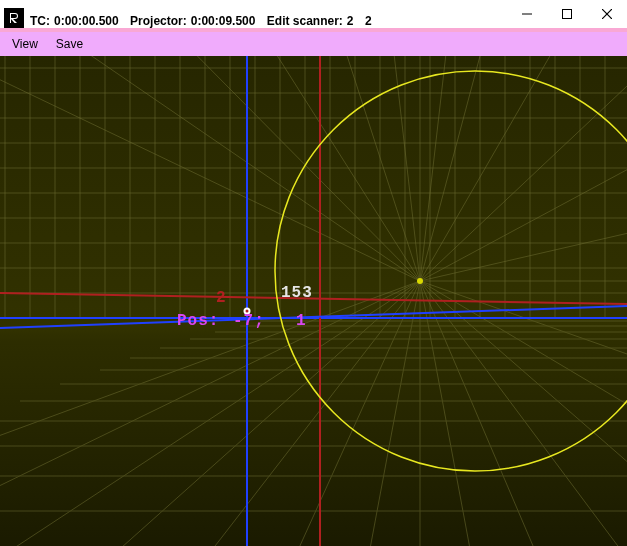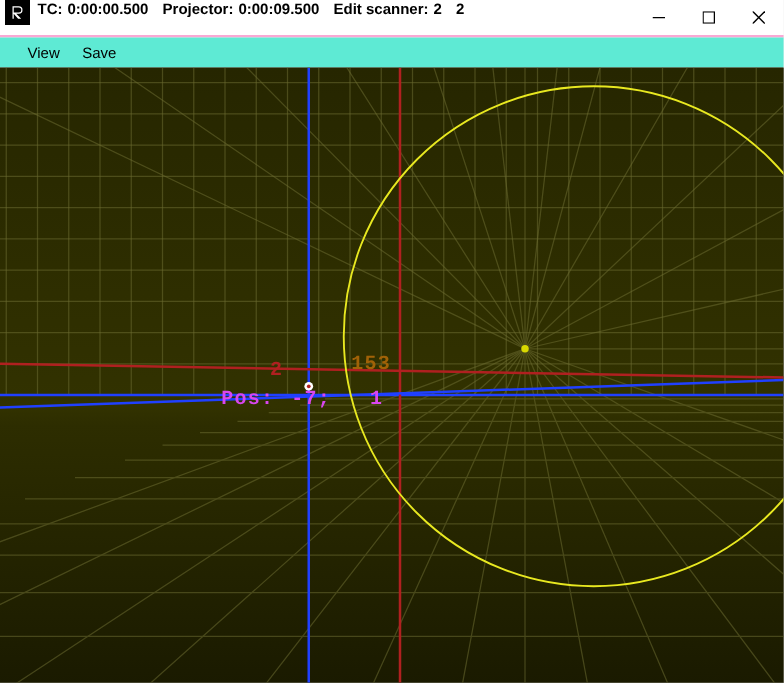--- a/index.html
+++ b/index.html
@@ -1,30 +1,30 @@
 <!DOCTYPE html>
 <html><head>
 <meta charset="utf-8">
 <style>
   html,body{margin:0;padding:0;width:627px;height:546px;font-family:"Segoe UI",Tahoma,sans-serif;font-size:12px;background:#fff;overflow:hidden}
-  .titlebar{height:28px;background:#fff;display:flex;align-items:flex-start;border-bottom:2px solid #f9a8d4}
+  .titlebar{height:28px;background:#fff;display:flex;align-items:flex-end;border-bottom:4px solid #f9a8d4}
   .app-icon{width:20px;height:20px;margin:0 6px 0 4px;background:#000;display:flex;align-items:center;justify-content:center}
   .app-icon svg{display:block}
   .title-texts{font-weight:600;display:flex;gap:4px;white-space:nowrap;flex:1}
   .title-texts span{display:inline-block}
   .win-controls{display:flex;height:28px}
   .win-btn{width:40px;display:flex;align-items:center;justify-content:center;font-family:inherit;font-size:13px}
   .win-btn svg{display:block}
-  .menubar{height:24px;background:#5eead4;display:flex;align-items:center;padding:0 14px;gap:2px}
+  .menubar{height:24px;background:#f0abfc;display:flex;align-items:center;padding:0 4px;gap:2px}
   .menu-item{padding:3px 8px;font-size:12px}
   .viewport{position:relative;width:627px;height:494px;background:#1a1a00;overflow:hidden}
   .viewport svg.scene{position:absolute;left:0;top:0}
   .overlay-label{position:absolute;font-family:"Courier New",monospace;font-size:16px;font-weight:bold;letter-spacing:1px;color:#d946ef;pointer-events:none}
   .ov-red{color:#b02020}
-  .ov-yellow{color:#a16207}
+  .ov-yellow{color:#e5e5e5}
 </style>
 </head>
 <body>
 
 <div class="titlebar">
   <div class="app-icon">
     <svg width="14" height="14" viewBox="0 0 14 14">
         <rect x="0" y="0" width="14" height="14" fill="#000"></rect>
         <path d="M3 2 h5 a3 3 0 0 1 0 6 h-2 l4 4 h-2.5 L4 8 V12 H3 Z M4 3 v4 h4 a2 2 0 0 0 0-4 Z" fill="#fff"></path>
       </svg>

